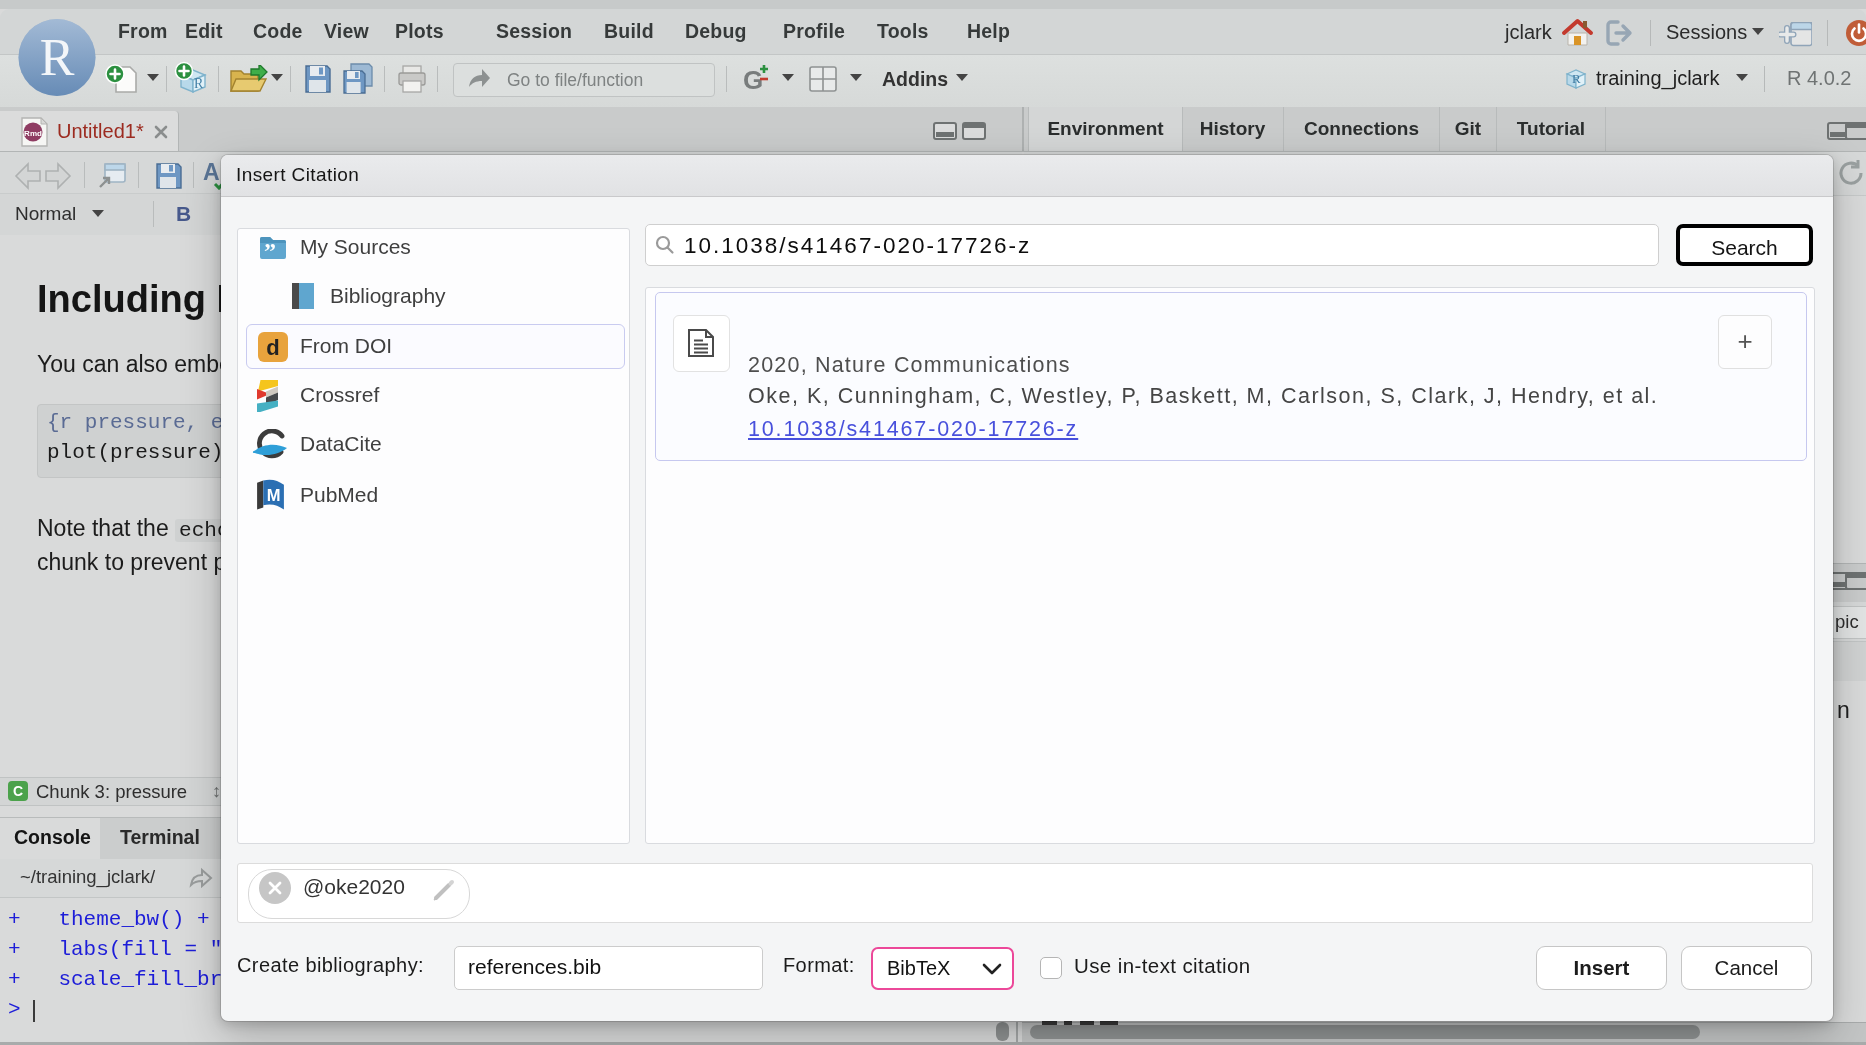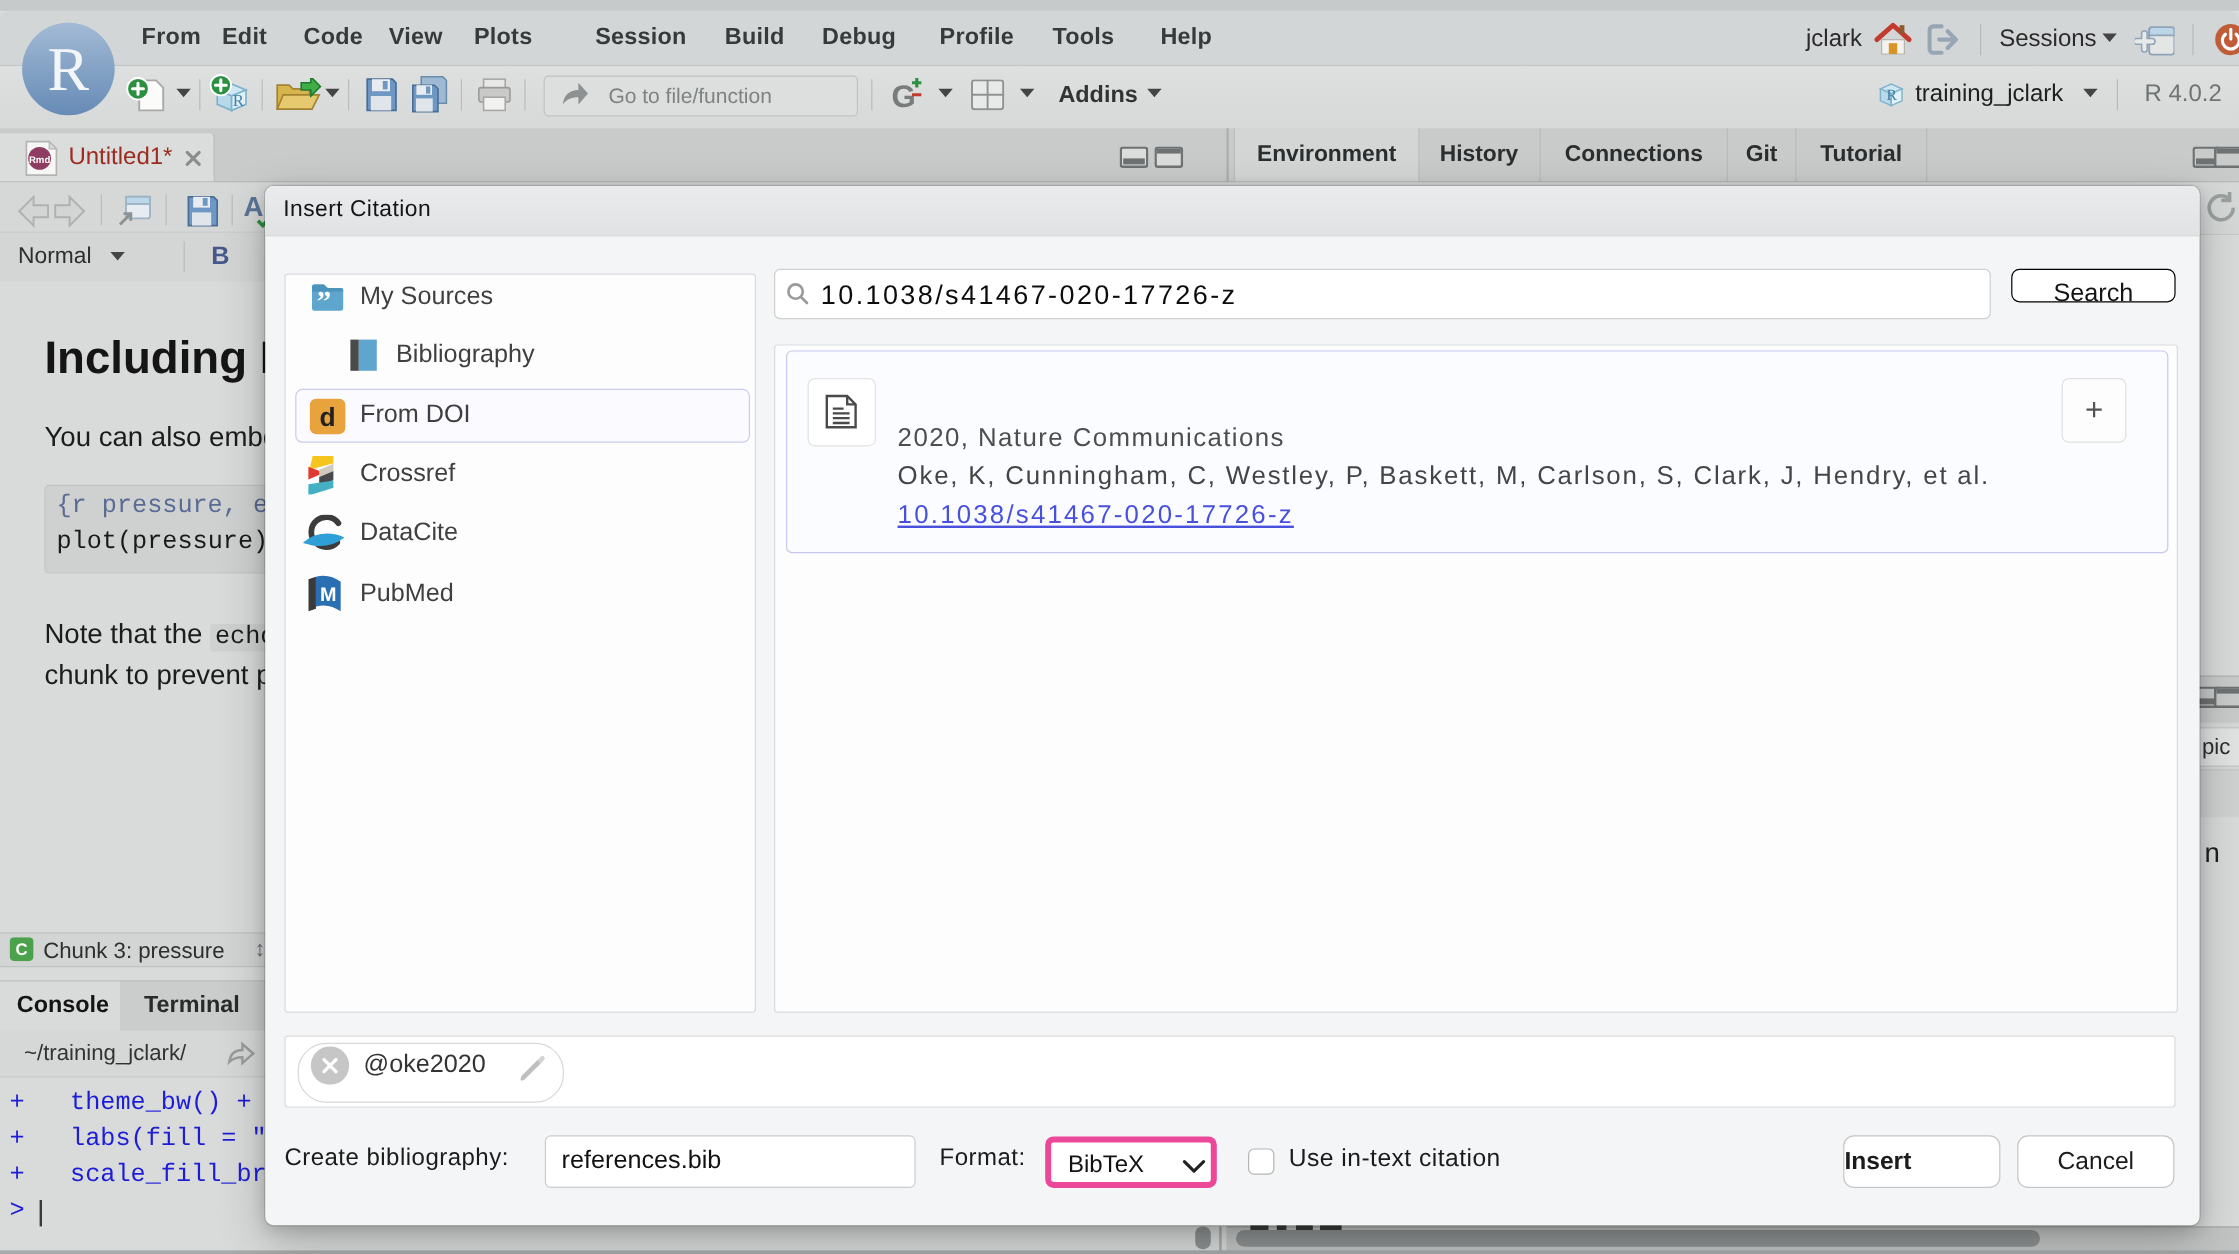--- a/index.html
+++ b/index.html
@@ -42,40 +42,40 @@
 #vthumb{position:absolute;left:996px;top:1022px;width:13px;height:19px;background:#8f9292;border-radius:6px}
 #botedge{position:absolute;left:0;top:1042px;width:1866px;height:3px;background:#a8abab}
 
 #dlg{position:absolute;left:221px;top:155px;width:1612px;height:866px;background:#f4f5f6;border-radius:7px;box-shadow:0 14px 40px rgba(0,0,0,.23),0 3px 12px rgba(0,0,0,.16),0 0 0 1px rgba(0,0,0,.13)}
 #dlgtitle{position:absolute;left:0;top:0;width:1612px;height:41px;background:linear-gradient(#eaebed,#e1e2e4);border-bottom:1px solid #c9c9cb;border-radius:7px 7px 0 0}
 #dlgtitle span{position:absolute;left:15px;top:9px;font-size:19px;letter-spacing:0.4px;color:#151515}
 #sidebar{position:absolute;left:16px;top:73px;width:391px;height:614px;background:#fdfdfe;border:1px solid #d9dbdf;border-radius:3px}
 #selrow{position:absolute;left:25px;top:169px;width:377px;height:43px;background:#fbfbff;border:1px solid #c9cbf0;border-radius:6px}
 #searchinput{position:absolute;left:424px;top:69px;width:1014px;height:42px;background:#fff;border:1px solid #cfcfcf;border-radius:5px;box-sizing:border-box}
 #searchtext{position:absolute;left:463px;top:78px;font-size:22.5px;letter-spacing:2px;color:#0c0c0c}
-#searchbtn{position:absolute;left:1455px;top:69px;width:137px;height:28px;background:#fff;border:1px solid #000000;border-radius:7px;box-sizing:border-box;text-align:center;font-size:21px;color:#141414;line-height:40px}
+#searchbtn{position:absolute;left:1455px;top:69px;width:137px;height:42px;background:#fff;border:4px solid #000000;border-radius:7px;box-sizing:border-box;text-align:center;font-size:21px;color:#141414;line-height:40px}
 #results{position:absolute;left:424px;top:132px;width:1168px;height:555px;background:#fdfdfe;border:1px solid #d9dbdf;border-radius:3px}
 #card{position:absolute;left:9px;top:4px;width:1150px;height:167px;background:#fbfcff;border:1px solid #c6c8ef;border-radius:5px}
 #dociconbox{position:absolute;left:17px;top:22px;width:55px;height:55px;background:#fff;border:1px solid #e2e2e2;border-radius:6px}
 #cardtitle{position:absolute;left:92px;top:25px;font-family:"Liberation Mono",monospace;font-size:20.5px;letter-spacing:0.35px;color:#333}
 .cardline{position:absolute;left:92px;font-size:21.5px;color:#4e4e4e;letter-spacing:1.2px}
 #cardlink{position:absolute;left:92px;top:124px;font-size:21.5px;letter-spacing:1.85px;color:#4850dc;text-decoration:underline}
 #plusbtn{position:absolute;left:1062px;top:22px;width:52px;height:52px;background:#fdfdfe;border:1px solid #e0e0e0;border-radius:6px;text-align:center;line-height:50px;font-size:26px;color:#555}
 #tagstrip{position:absolute;left:16px;top:708px;width:1576px;height:60px;background:#fff;border:1px solid #dcdcdc;border-radius:3px;box-sizing:border-box}
 #tagpill{position:absolute;left:10px;top:5px;width:220px;height:48px;border:1px solid #d8d8d8;border-radius:24px;background:#fff}
 #tagx{position:absolute;left:21px;top:8px;width:32px;height:32px;border-radius:16px;background:#c6c6c6}
 #tagtext{position:absolute;left:65px;top:11px;font-size:21px;color:#333}
 #footer{position:absolute;left:0;top:768px;width:1712px;height:98px}
 .flabel{position:absolute;font-size:20px;color:#1b1b1b;letter-spacing:0.4px}
 #bibinput{position:absolute;left:233px;top:23px;width:309px;height:44px;background:#fff;border:1px solid #ccc;border-radius:5px;box-sizing:border-box}
 #bibinput span{position:absolute;left:13px;top:8px;font-size:21px;color:#111}
-#fmtselect{position:absolute;left:650px;top:24px;width:143px;height:43px;background:#fff;border:5px solid #ec4899;border-radius:7px;box-sizing:border-box}
+#fmtselect{position:absolute;left:650px;top:24px;width:143px;height:43px;background:#fff;border:2px solid #ec4899;border-radius:7px;box-sizing:border-box}
 #fmtselect span{position:absolute;left:14px;top:8px;font-size:20px;color:#111}
 #chkbox{position:absolute;left:819px;top:34px;width:22px;height:22px;background:#fff;border:1px solid #b5b5b5;border-radius:5px;box-sizing:border-box}
-#insertbtn{position:absolute;left:1315px;top:23px;width:131px;height:44px;background:#fff;border:1px solid #c6c6c6;border-radius:9px;box-sizing:border-box;text-align:left;font-weight:bold;font-size:20.5px;color:#1c1c1c;line-height:42px}
+#insertbtn{position:absolute;left:1315px;top:23px;width:131px;height:44px;background:#fff;border:1px solid #c6c6c6;border-radius:9px;box-sizing:border-box;text-align:center;font-weight:bold;font-size:20.5px;color:#1c1c1c;line-height:42px}
 #cancelbtn{position:absolute;left:1460px;top:23px;width:131px;height:44px;background:#fff;border:1px solid #c6c6c6;border-radius:9px;box-sizing:border-box;text-align:center;font-size:20.5px;color:#1c1c1c;line-height:42px}
 </style>
 </head>
 <body>
 <div id="stage">
 
 <div id="topstrip"></div>
 <div id="menubar"></div>
 <div id="toolbar"></div>
 <div id="tabrow"></div>

